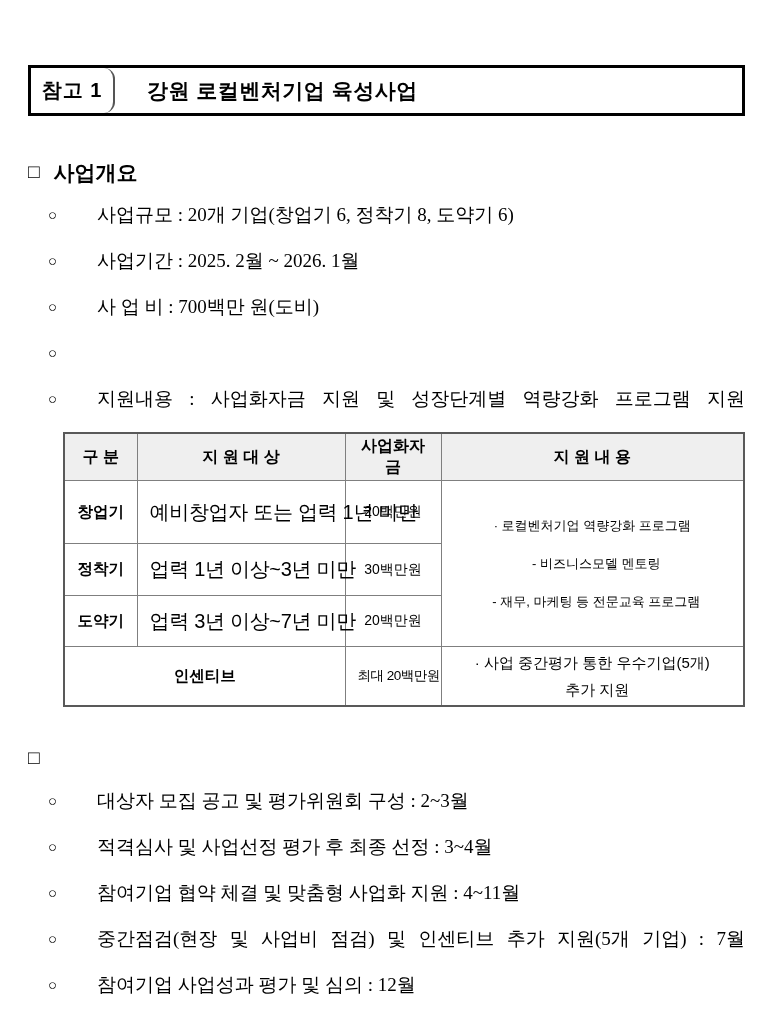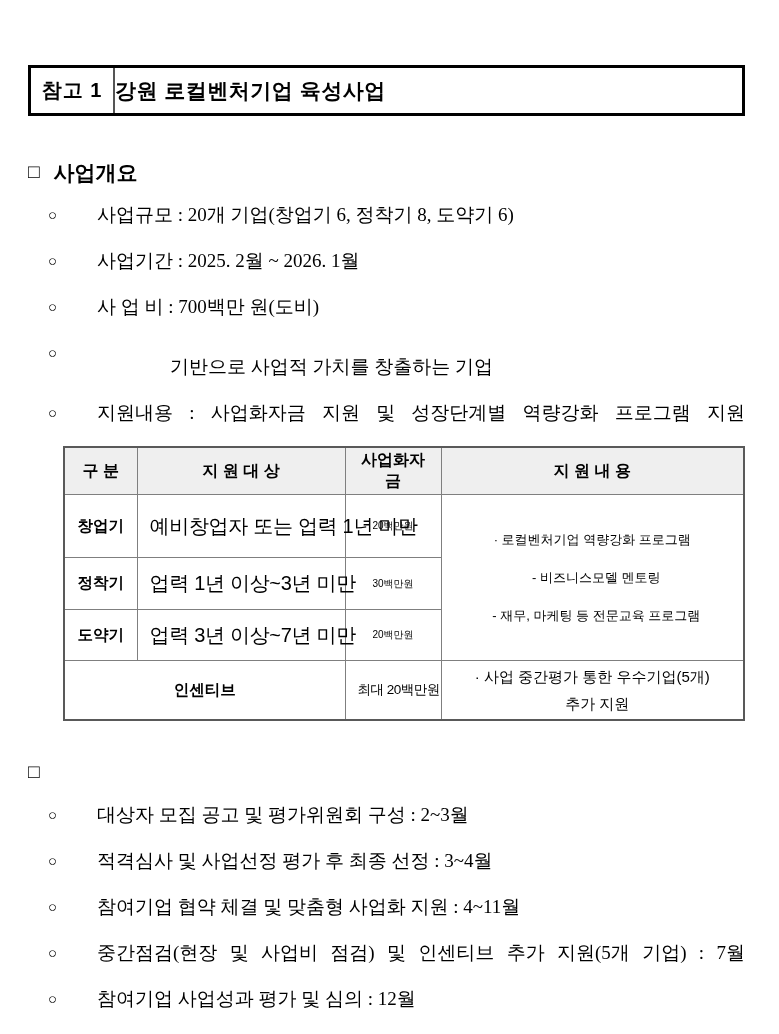--- a/index.html
+++ b/index.html
@@ -26,28 +26,31 @@
   }
   .ref-tag {
     width: 84px;
     display: flex;
     align-items: center;
     justify-content: center;
     font-size: 20px;
     font-weight: bold;
     border-right: 2px solid #555555;
     letter-spacing: 1px;
+    border-radius: 11px;
   }
   .ref-title {
     flex: 1;
     display: flex;
     align-items: center;
+    padding-left: 12px;
     font-size: 21px;
     font-weight: bold;
     letter-spacing: 0.5px;
+    margin-left: 20px;
   }
 
   
   .sec-heading {
     margin-top: 43px;
     font-family: "Liberation Sans", "DejaVu Sans", sans-serif;
     font-size: 21px;
     font-weight: bold;
     line-height: 27px;
     display: flex;
@@ -98,21 +101,21 @@
     padding: 2px 12px;
   }
   table.support th {
     background: #efefef;
     font-size: 16px;
     font-weight: bold;
     height: 40px;
   }
   td.stage { font-weight: bold; font-size: 15.5px; }
   td.target { font-size: 20px; letter-spacing: -0.3px; white-space: nowrap; }
-  td.fund { font-size: 10px; white-space: nowrap; }
+  td.fund { font-size: 14px; white-space: nowrap; }
   td.fund.tight { font-size: 13.5px; letter-spacing: -0.5px; }
   td.support-cell {
     text-align: left;
     padding-left: 8px;
     font-size: 13px;
   }
   .sup-line { line-height: 38px; white-space: nowrap; }
   .sup-line.sub { padding-left: 8px; }
   td.incentive-cell {
     text-align: left;
@@ -156,21 +159,20 @@
     </div>
     <div class="bullet">
       <span class="b-marker">○</span>
       <div class="b-text">
           <div class="bline">사 업 비 : 700백만 원(도비)</div>
         </div>
     </div>
     <div class="bullet">
       <span class="b-marker">○</span>
       <div class="b-text">
-        <div class="bline cont">기반으로 사업적 가치를 창출하는 기업</div>
       </div>
     </div>
     <div class="bullet">
       <span class="b-marker">○</span>
       <div class="b-text">
           <div class="bline stretch">지원내용 : 사업화자금 지원 및 성장단계별 역량강화 프로그램 지원</div>
         </div>
     </div>
   </div>
 

